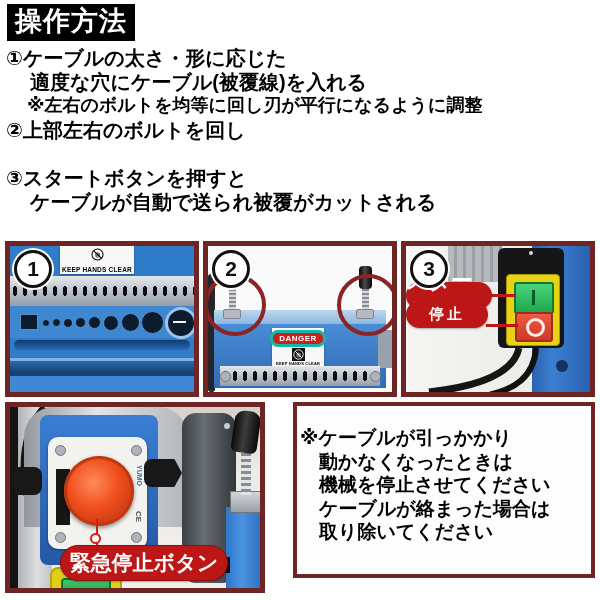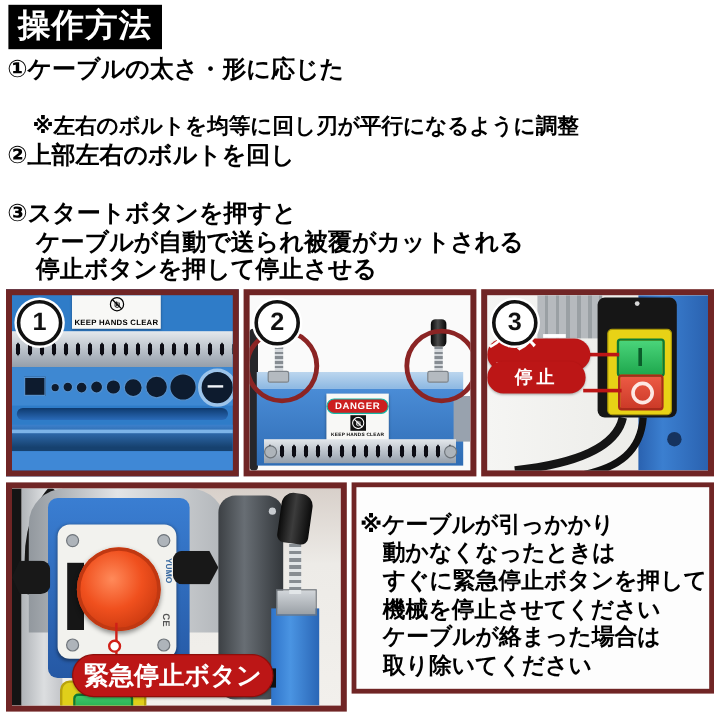--- a/index.html
+++ b/index.html
@@ -17,21 +17,21 @@
   .badge{position:absolute;top:4px;left:4px;width:32px;height:32px;background:#fff;border:3px solid #111;
     border-radius:50%;display:flex;align-items:center;justify-content:center;
     font-size:21px;font-weight:bold;color:#111;z-index:30;box-shadow:0 0 0 2px #fff;}
   .slots{background-image:radial-gradient(ellipse 3px 8px at 5px 50%, #0c0c14 66%, rgba(0,0,0,0) 70%),
     linear-gradient(#e4e8ec, #949eaa);background-size:10px 100%,100% 100%;background-repeat:repeat-x,no-repeat;}
   .hole{position:absolute;border-radius:50%;background:#0d1b2e;border:1px solid #5590cc;}
   .hole.big{border:3px solid #9cc4ea;}
   .white-label{position:absolute;background:#f8f8f6;display:flex;flex-direction:column;align-items:center;
     justify-content:center;box-shadow:0 1px 2px rgba(0,0,0,.35);}
   .wl-text{font-size:6.5px;font-weight:bold;color:#000;letter-spacing:.2px;margin-top:1px;white-space:nowrap;}
-  .danger-oval{background:#cc1f1f;color:#fff;font-weight:bold;font-size:8px;border:1px solid #14b8a6;
+  .danger-oval{background:#cc1f1f;color:#fff;font-weight:bold;font-size:8px;border:3px solid #14b8a6;
     border-radius:8px;padding:0 6px;line-height:11px;letter-spacing:.5px;}
   .tiny-text{font-size:4px;font-weight:bold;color:#000;letter-spacing:.2px;white-space:nowrap;}
   .h-circle{position:absolute;width:54px;height:54px;border:4px solid #8b2424;border-radius:50%;z-index:20;}
   .bolt{position:absolute;width:26px;display:flex;flex-direction:column;align-items:center;z-index:10;}
   .bolt-cap{width:13px;height:23px;background:linear-gradient(90deg,#050505,#4a4a4a 45%,#050505);border-radius:4px;}
   .bolt-rod{width:7px;height:20px;background:repeating-linear-gradient(0deg,#d4d8dc 0 2px,#868c92 2px 4px);}
   .bolt-nut{width:16px;height:8px;background:#b4bac0;border-radius:2px;border:1px solid #7e848a;}
   .callout{position:absolute;background:#bc1616;color:#fff;font-weight:bold;border-radius:15px;
     display:flex;align-items:center;justify-content:center;z-index:25;box-shadow:0 1px 2px rgba(0,0,0,.3);}
   .pointer{position:absolute;height:3px;background:#bc1616;z-index:24;}
@@ -41,25 +41,25 @@
   .screw{position:absolute;width:9px;height:9px;border-radius:50%;background:#aeb4ba;border:1px solid #70767c;}
 </style>
 </head>
 <body>
 
 <div class="stage">
 
   <div class="title-box">操作方法</div>
 
   <div class="ins" style="top:47px">①ケーブルの太さ・形に応じた</div>
+  <div class="ins c" style="top:71px">適度な穴にケーブル(被覆線)を入れる</div>
   <div class="ins s" style="top:96px">※左右のボルトを均等に回し刃が平行になるように調整</div>
   <div class="ins" style="top:119px">②上部左右のボルトを回し</div>
   <div class="ins" style="top:167px">③スタートボタンを押すと</div>
   <div class="ins c" style="top:191px">ケーブルが自動で送られ被覆がカットされる</div>
-  <div class="ins c" style="top:214px">停止ボタンを押して停止させる</div>
 
   <div class="panel" style="left:5px;top:241px;width:194px;height:156px;background:#2f7cc8;">
     <div class="badge">1</div>
 
     <div class="white-label" style="left:50px;top:0;width:74px;height:28px;">
       <span>
         <svg viewBox="0 0 20 20" width="13" height="13">
           <circle cx="10" cy="10" r="8.5" fill="none" stroke="#000" stroke-width="1.6"></circle>
           <line x1="4" y1="4" x2="16" y2="16" stroke="#000" stroke-width="1.6"></line>
           <g stroke="#000" stroke-width="1.1" fill="none">
@@ -162,21 +162,21 @@
       <path d="M95 2 C90 25 60 40 5 46" stroke="#151515" stroke-width="7" fill="none"></path>
       <path d="M112 2 C110 30 92 44 60 50" stroke="#101010" stroke-width="6" fill="none"></path>
     </svg>
 
     <div class="callout" style="left:0;top:36px;width:86px;height:27px;font-size:22px;">スタート</div>
     <div class="pointer" style="left:84px;top:48px;width:26px;"></div>
     <div class="callout" style="left:0;top:55px;width:82px;height:27px;font-size:15px;letter-spacing:3px;">停止</div>
     <div class="pointer" style="left:80px;top:78px;width:32px;"></div>
   </div>
 
-  <div class="panel" style="left:5px;top:402px;width:284px;height:191px;background:linear-gradient(180deg,#d8d0ca,#edebe7 35%,#f2f0ec);">
+  <div class="panel" style="left:5px;top:402px;width:260px;height:191px;background:linear-gradient(180deg,#d8d0ca,#edebe7 35%,#f2f0ec);">
 
     <div style="position:absolute;left:0;top:0;width:8px;height:181px;background:#141414;"></div>
     <div style="position:absolute;left:8px;top:0;width:34px;height:181px;background:linear-gradient(90deg,#b0b4b8,#dcdee0 55%,#c2c4c8);"></div>
     <svg width="40" height="90" style="position:absolute;left:2px;top:0;">
       <path d="M32 0 C12 22 8 52 14 88" stroke="#161616" stroke-width="6" fill="none"></path>
     </svg>
 
     <div style="position:absolute;left:14px;top:0;width:164px;height:120px;background:linear-gradient(90deg,#92989e,#e2e4e6 45%,#b2b6ba);border-radius:30px 30px 0 0;"></div>
 
     <div style="position:absolute;left:172px;top:6px;width:54px;height:170px;background:linear-gradient(90deg,#3c4044,#686e74 40%,#32363a);border-radius:14px;">
@@ -211,20 +211,19 @@
 
     <div style="position:absolute;left:40px;top:160px;width:68px;height:25px;background:#e0cf1a;border:2px solid #b8a20e;border-radius:8px 8px 0 0;">
       <span style="position:absolute;left:9px;top:9px;width:46px;height:16px;background:linear-gradient(#3ec96a,#1c9a44);border:2px solid #0c7a35;border-radius:4px 4px 0 0;display:block;"></span>
     </div>
   </div>
 
   <div class="panel" style="left:293px;top:402px;width:302px;height:176px;background:#fdfdfd;border-width:4px;">
     <div style="position:absolute;left:3px;top:20px;">
       <div class="note-line first">※ケーブルが引っかかり</div>
       <div class="note-line">動かなくなったときは</div>
-      <div class="note-line">すぐに緊急停止ボタンを押して</div>
       <div class="note-line">機械を停止させてください</div>
       <div class="note-line">ケーブルが絡まった場合は</div>
       <div class="note-line">取り除いてください</div>
     </div>
   </div>
 
 </div>
 
 </body></html>

